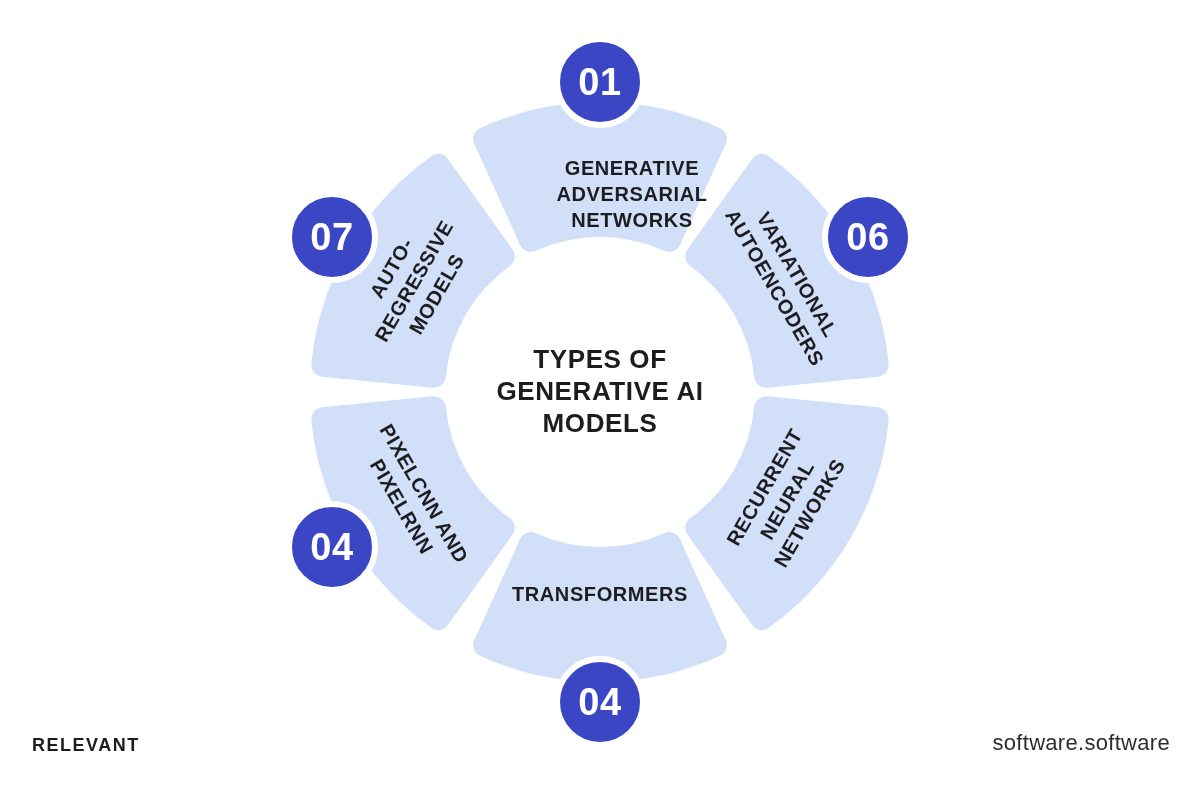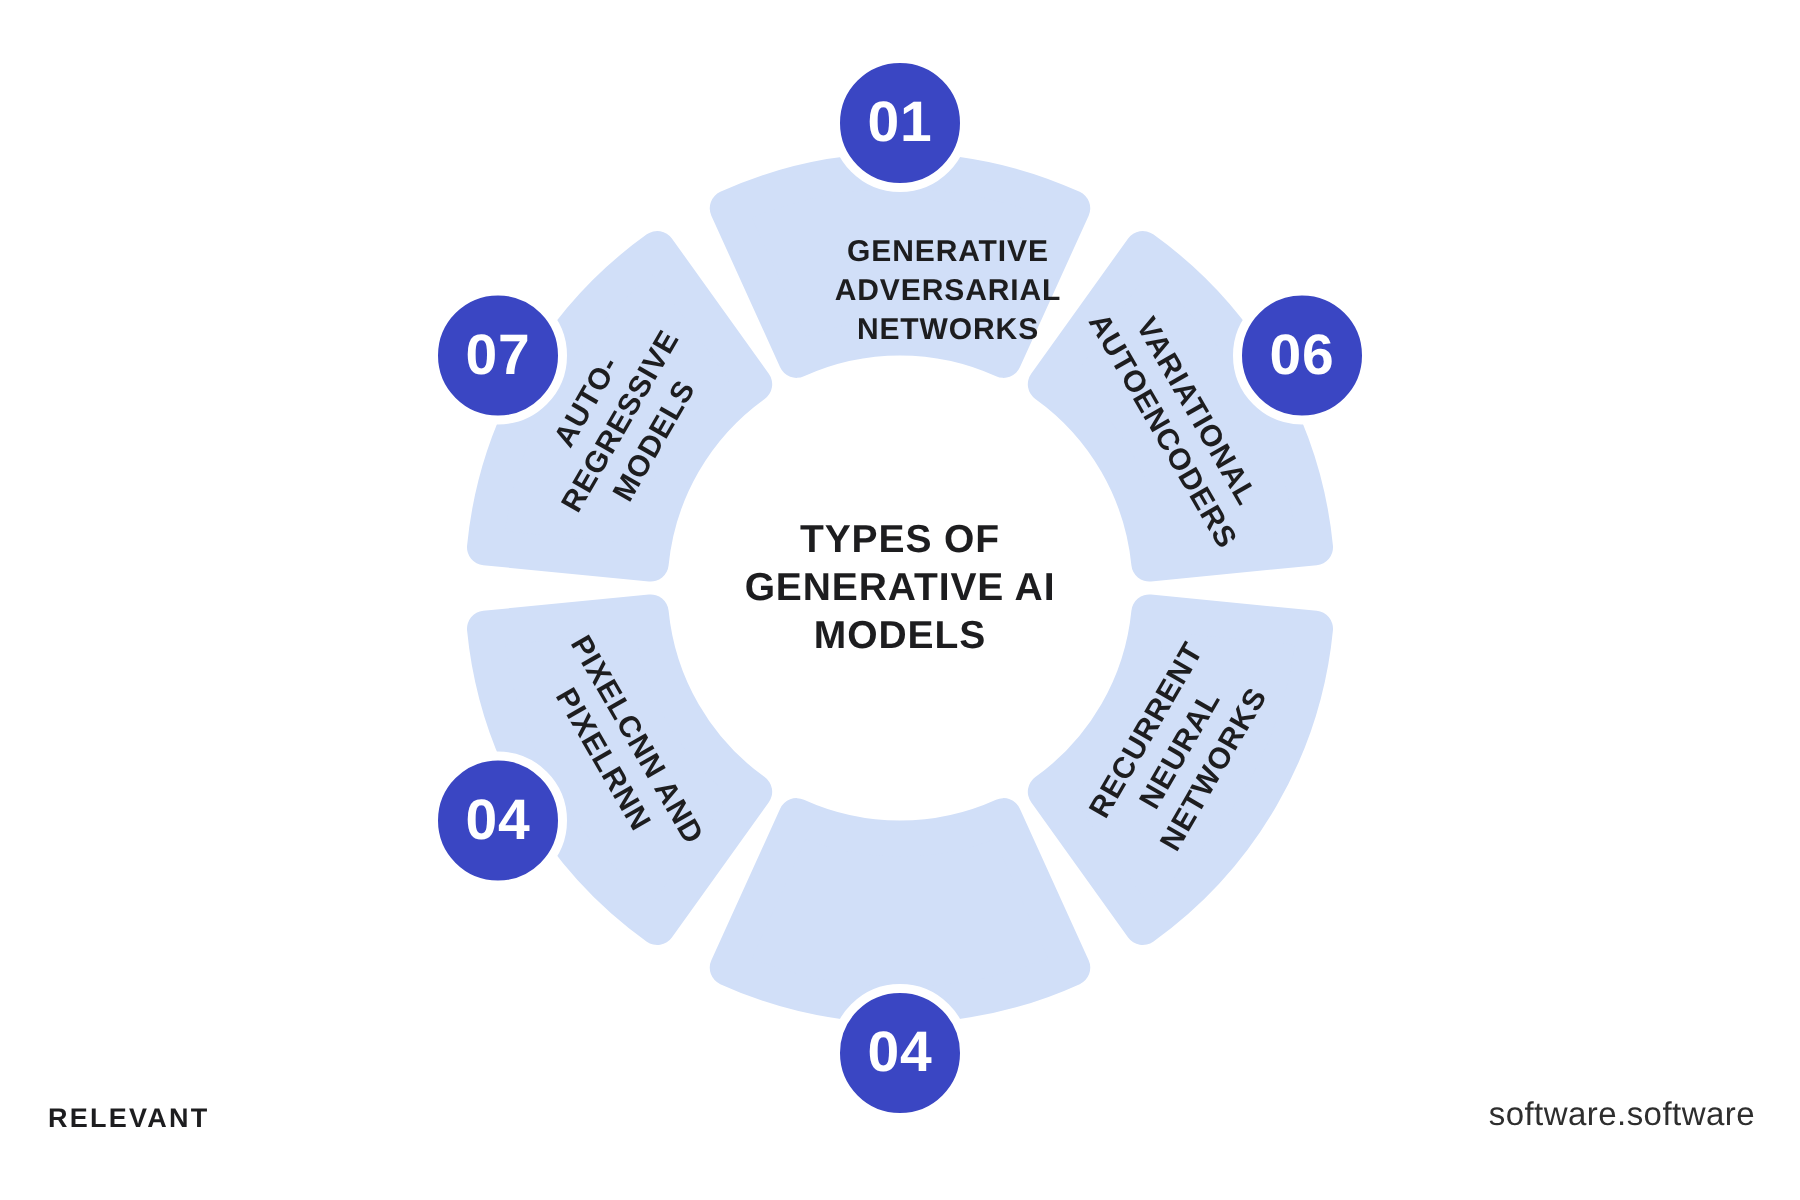--- a/index.html
+++ b/index.html
@@ -115,20 +115,21 @@
 MODELS</div>
 
   <div class="seg-label" style="left:632px; top:182px;margin-top:12px;">GENERATIVE
 ADVERSARIAL
 NETWORKS</div>
   <div class="seg-label" style="left:786px; top:281px; --rot:60deg;">VARIATIONAL
 AUTOENCODERS</div>
   <div class="seg-label" style="left:787px; top:500px; --rot:-60deg;">RECURRENT
 NEURAL
 NETWORKS</div>
+  <div class="seg-label" style="left:600px; top:594px;">TRANSFORMERS</div>
   <div class="seg-label" style="left:413px; top:500px; --rot:60deg;">PIXELCNN AND
 PIXELRNN</div>
   <div class="seg-label" style="left:414px; top:281px; --rot:-60deg;">AUTO-
 REGRESSIVE
 MODELS</div>
 
   <div class="badge" style="left:600px; top:82px;">
     <span>01</span>
   </div>
   <div class="badge" style="left:868px; top:237px;">

